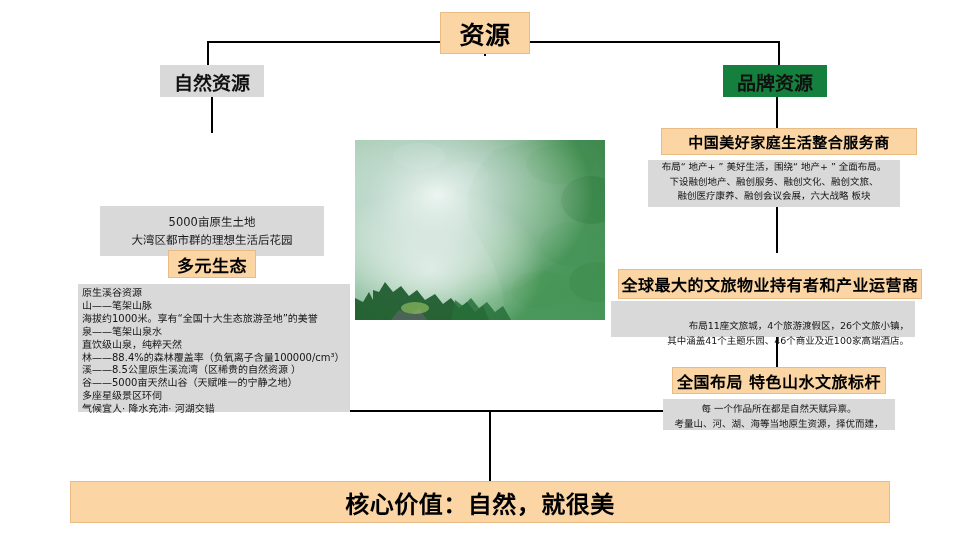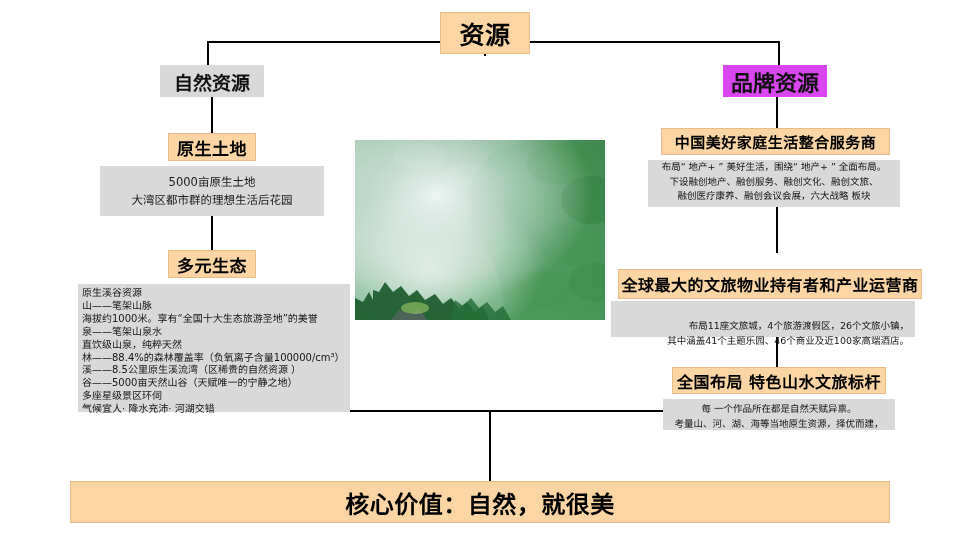--- a/index.html
+++ b/index.html
@@ -39,20 +39,21 @@
     justify-content: center;
     letter-spacing: 0.5px;
   }
   .gray {
     background: #d9d9d9;
     color: #1a1a1a;
     display: flex;
     flex-direction: column;
     align-items: center;
     justify-content: center;
+    margin-top: 40px;
   }
   .graytext {
     background: #d9d9d9;
     color: #141414;
     text-align: left;
     box-sizing: border-box;
   }
 
   
   .line {
@@ -76,22 +77,22 @@
     background: #d9d9d9;
     border: none;
     display: flex;
     align-items: center;
     justify-content: center;
     font-weight: bold;
   }
   #branch-brand {
     left: 723px; top: 65px;
     width: 104px; height: 32px;
-    font-size: 22px;
-    background: #d946ef;
+    font-size: 19px;
+    background: #15803d;
     border: none;
     display: flex;
     align-items: center;
     justify-content: center;
     font-weight: bold;
   }
 
   
   #n-land-title {
     left: 168px; top: 133px;
@@ -122,21 +123,21 @@
   #photo {
     position: absolute;
     left: 355px; top: 140px;
     width: 250px; height: 180px;
     overflow: hidden;
   }
 
   
   #n-brand1-title {
     left: 661px; top: 128px;
-    width: 229px; height: 27px;
+    width: 256px; height: 27px;
     font-size: 15px;
   }
   #n-brand1-body {
     left: 648px; top: 160px;
     width: 252px; height: 47px;
     font-size: 9.5px;
     line-height: 14.5px;
     padding: 0 8px;
     text-align: center;
   }
@@ -197,21 +198,20 @@
 
   <div class="line hline" style="left:348px; top:410px; width:315px;"></div>
   <div class="line vline" style="left:489px; top:410px; height:71px;"></div>
 
   <div class="node orange" id="root-node">资源</div>
 
   <div class="node" id="branch-natural">自然资源</div>
 
   <div class="node" id="branch-brand">品牌资源</div>
 
-  <div class="node orange" id="n-land-title">原生土地</div>
 
   <div class="node gray" id="n-land-body">
     <div class="bodyline">5000亩原生土地</div>
     <div class="bodyline">大湾区都市群的理想生活后花园</div>
   </div>
 
   <div class="node orange" id="n-eco-title">多元生态</div>
 
   <div class="node graytext" id="n-eco-body">
     <div class="ln">原生溪谷资源</div>

